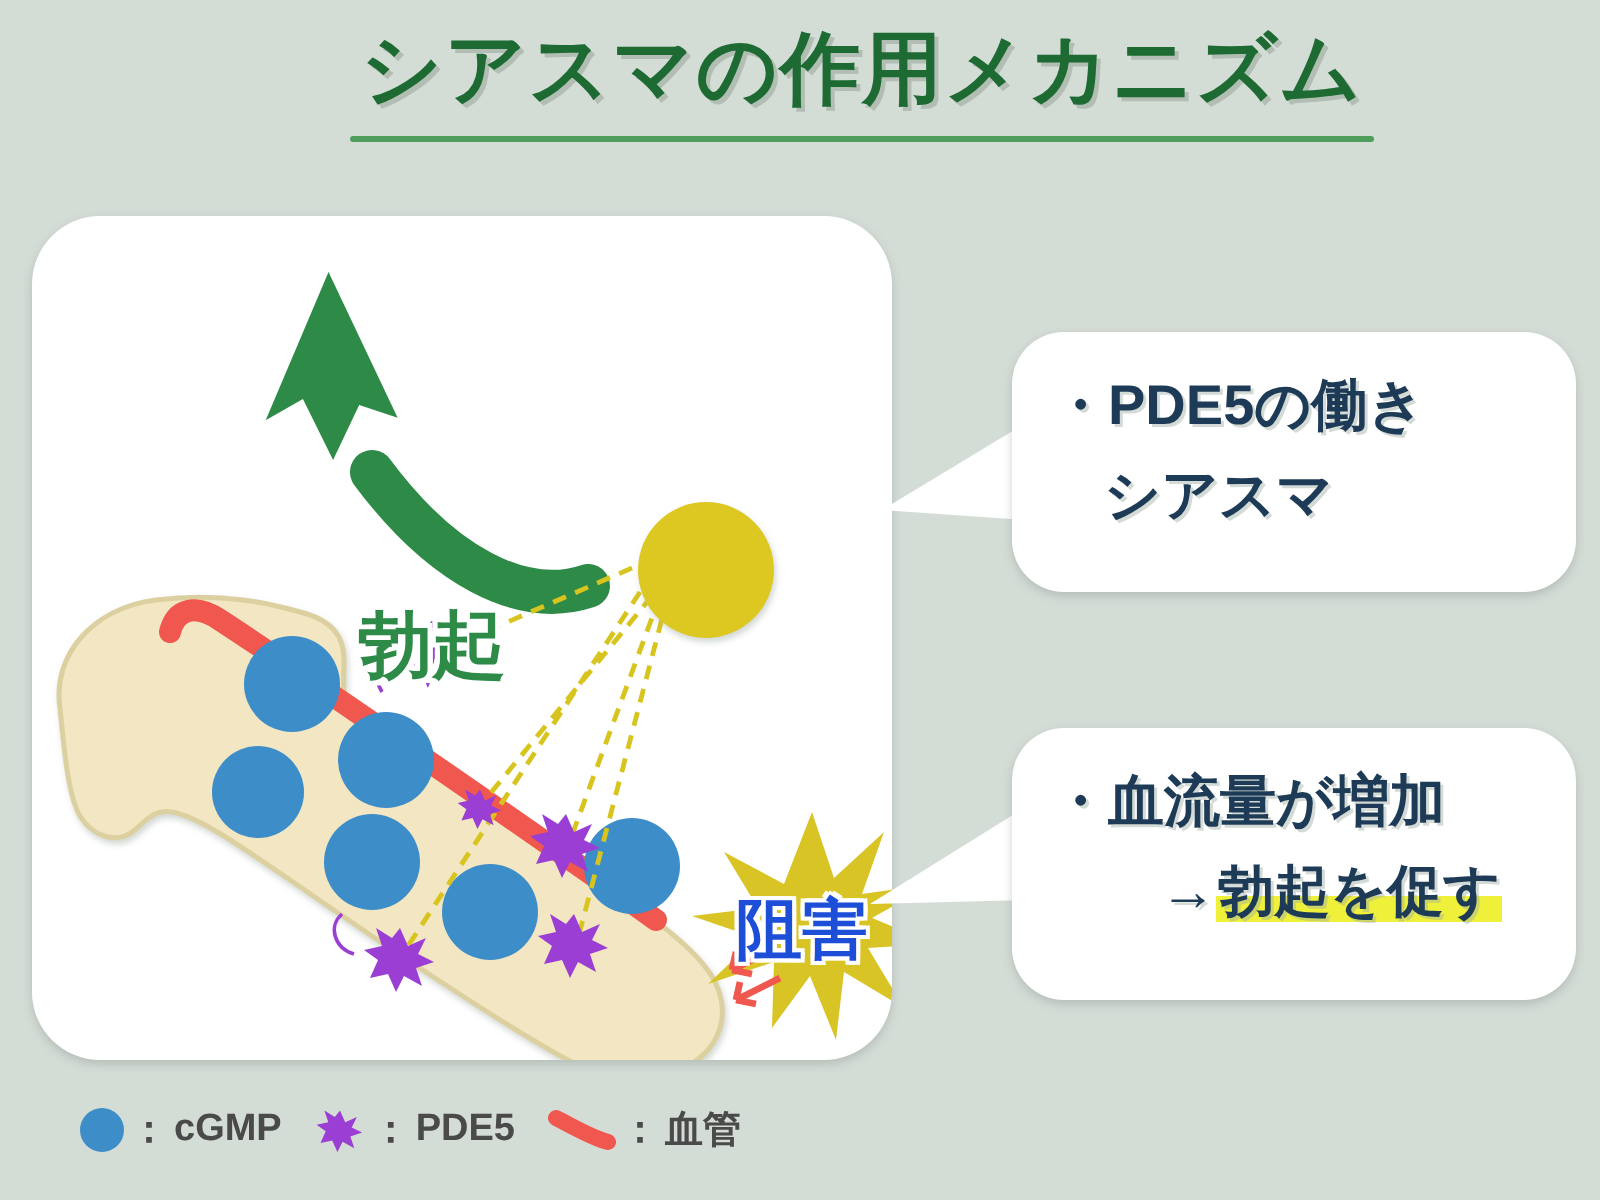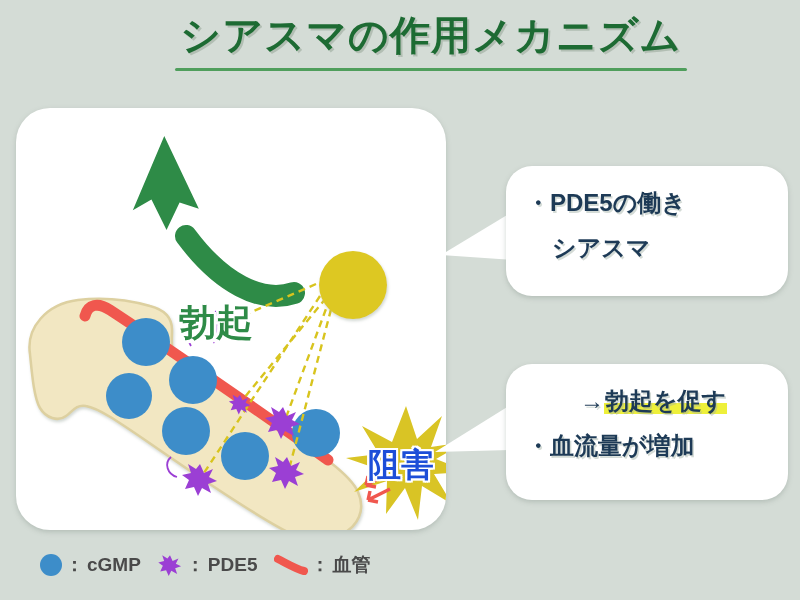--- a/index.html
+++ b/index.html
@@ -101,21 +101,21 @@
     background: #ffffff;
     border-radius: 26px;
     box-shadow: 0 2px 5px rgba(120,135,125,0.35);
     box-sizing: border-box;
     padding: 14px 18px 14px 20px;
   }
   #callout-1 { left: 506px; top: 166px; width: 282px; height: 130px; }
   #callout-2 { left: 506px; top: 364px; width: 282px; height: 136px; }
 
   .callout-line {
-    font-size: 24px;
+    font-size: 28px;
     font-weight: bold;
     color: #1d3a56;
     line-height: 45px;
     white-space: nowrap;
     letter-spacing: 0px;
     text-shadow: 1.5px 1.5px 0 rgba(160,175,165,0.45);
   }
   .callout-line.indent-1 { padding-left: 26px; }
   .callout-line.indent-2 { padding-left: 54px; }
   .hl {
@@ -258,22 +258,22 @@
   <path d="M 512,212 L 441,255 L 512,260 Z" fill="#ffffff"></path>
   <path d="M 512,404 L 435,452 L 512,450 Z" fill="#ffffff"></path>
 </svg>
 
 <div class="callout" id="callout-1">
   <div class="callout-line">・PDE5の働き</div>
   <div class="callout-line indent-1">シアスマ</div>
 </div>
 
 <div class="callout" id="callout-2">
+  <div class="callout-line">・血流量が増加</div>
   <div class="callout-line indent-2"><span>→</span><span class="hl">勃起を促す</span></div>
-  <div class="callout-line">・血流量が増加</div>
 </div>
 
 <div id="legend">
 
   <div class="legend-item">
     <span class="swatch-cgmp"></span>
     <span class="legend-text">：</span>
     <span class="legend-text">cGMP</span>
   </div>
 

